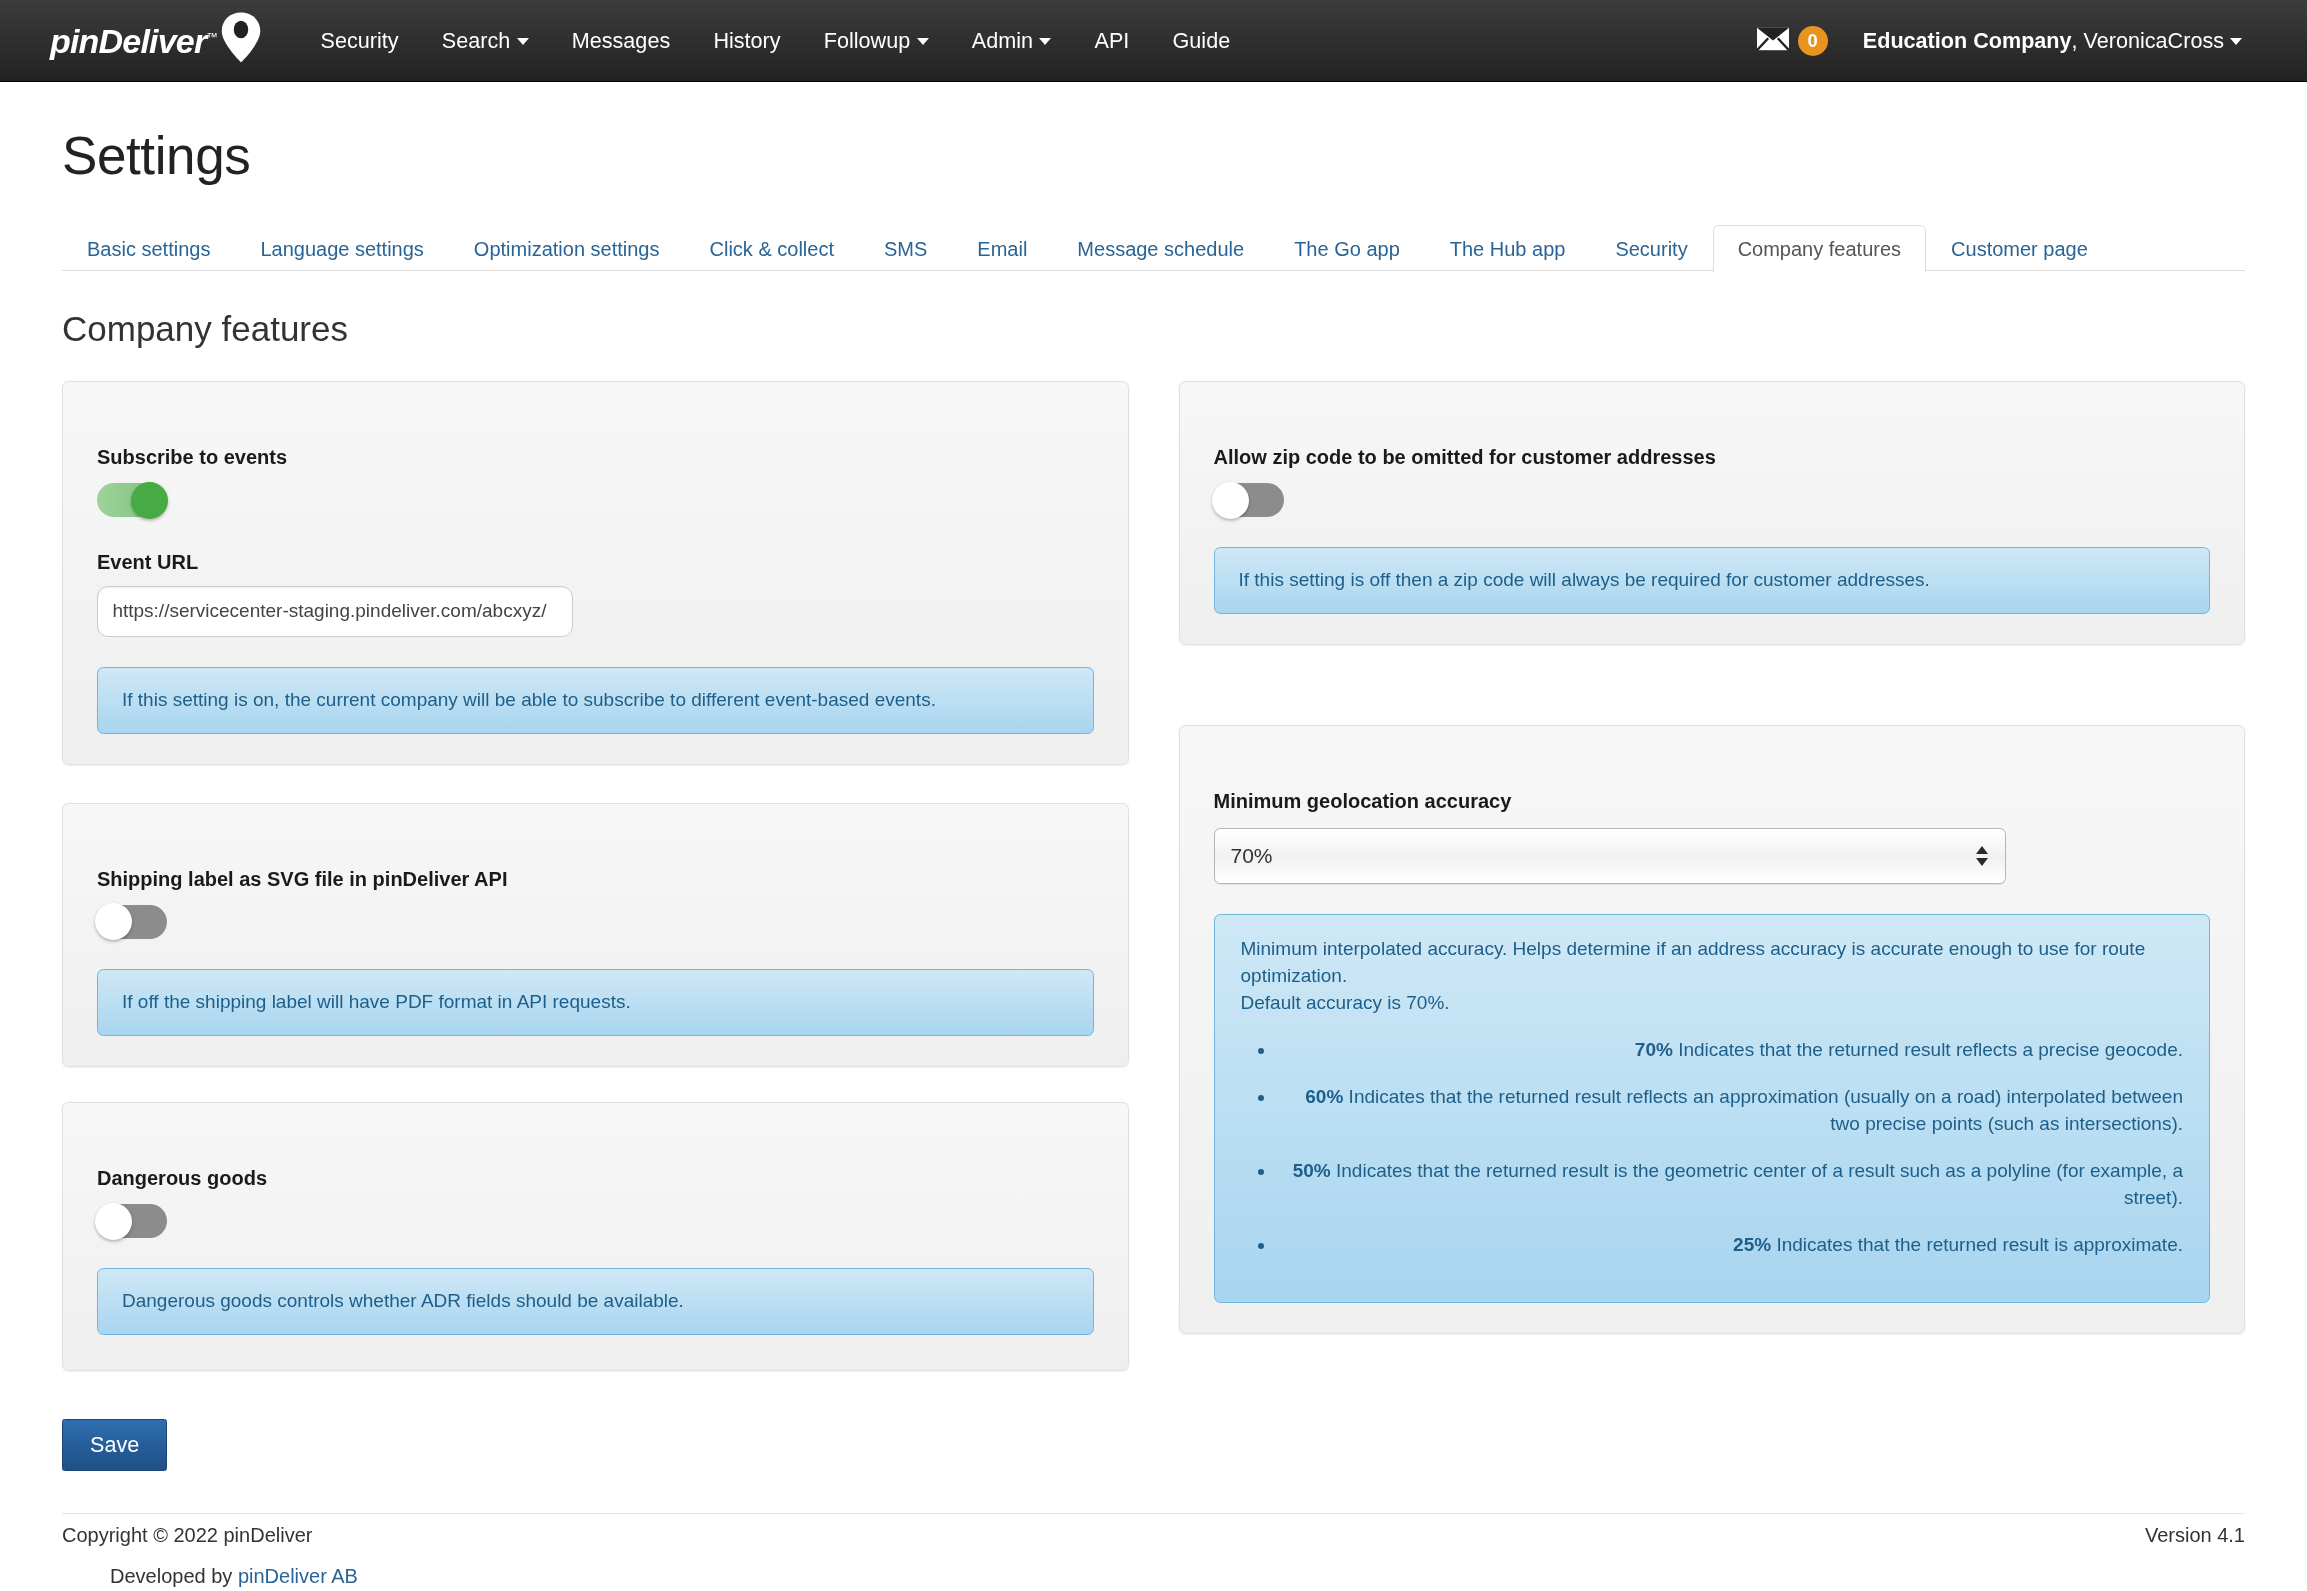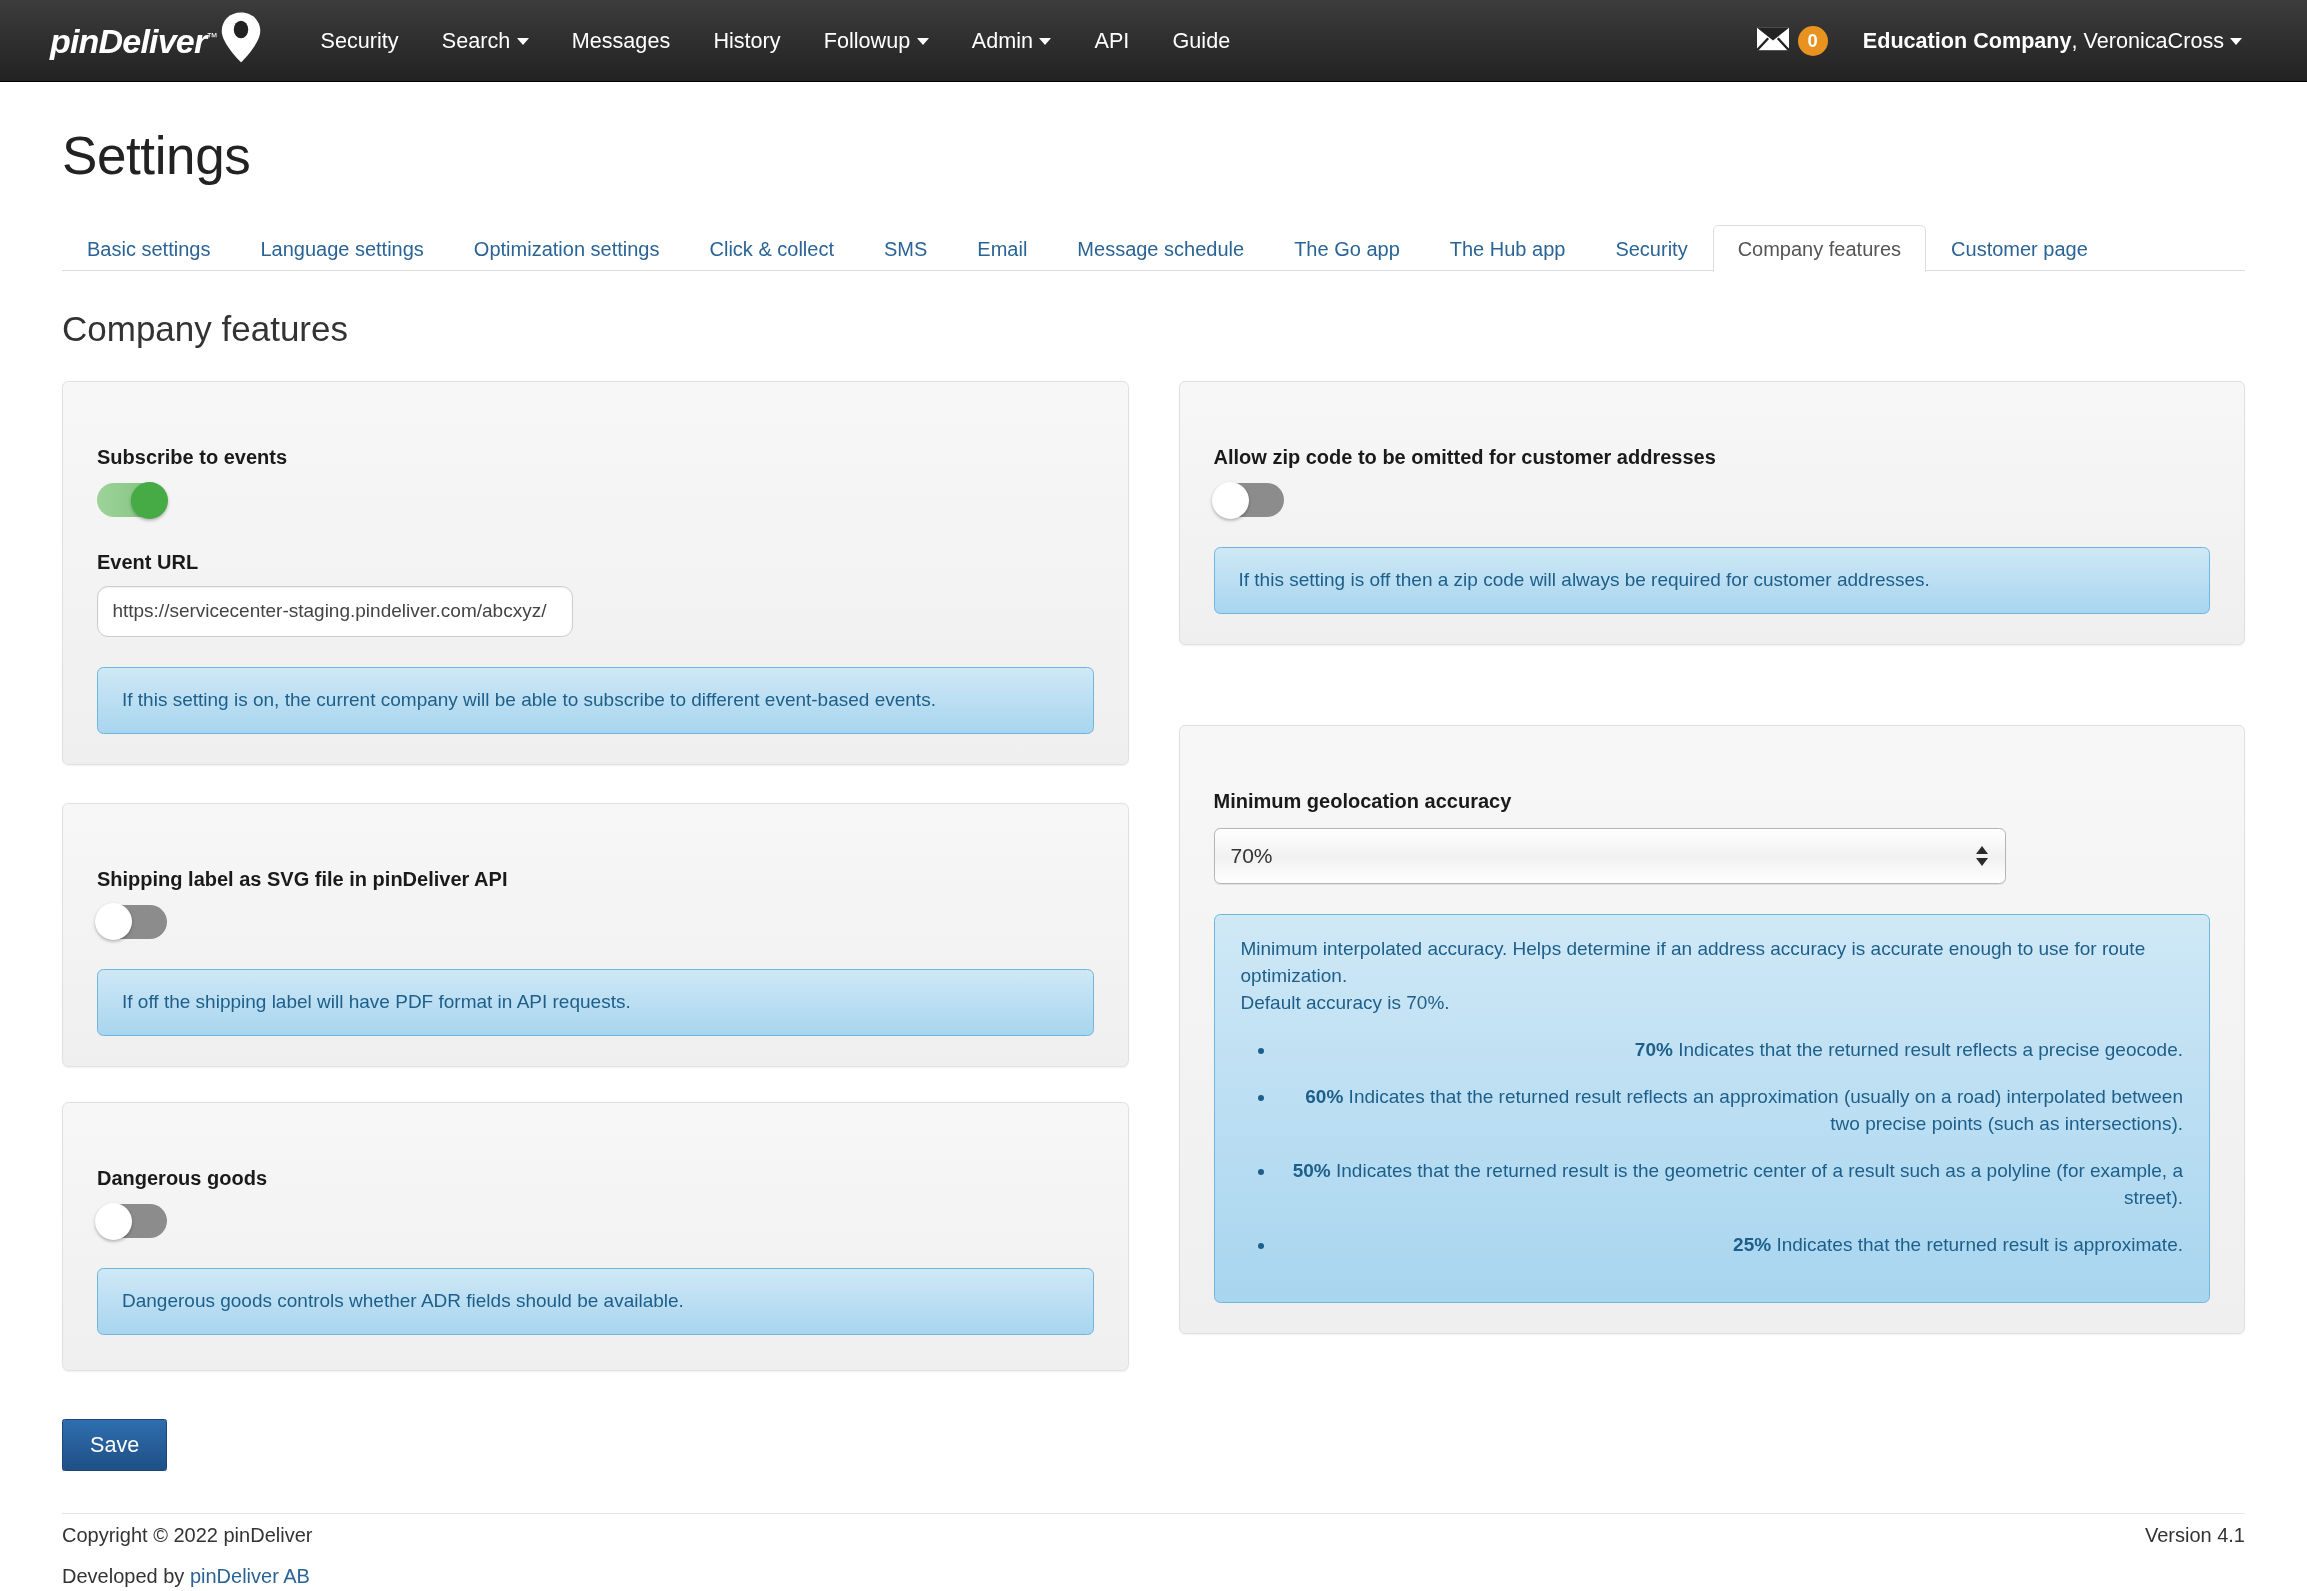--- a/index.html
+++ b/index.html
@@ -276,21 +276,21 @@
 
   
   .footer {
     margin-top: 42px;
     border-top: 0.8px solid #e5e5e5;
     padding: 10px 0 0 0;
     font-size: 20px;
     color: #333333;
   }
   .footer-row { display: flex; justify-content: space-between; align-items: baseline; }
-  .footer-row2 { margin-top: 17.6px; }
+  .footer-row2 { margin-top: 17.6px; margin-left: 48px; }
   .footer a { color: #2a6496; text-decoration: none; cursor: pointer; }
 </style>
 </head>
 <body>
 
 <div class="navbar">
 
   <div class="brand">
     <span class="brand-word"><span>pinDeliver</span><span class="brand-tm">™</span></span>
     <span class="pin-icon">

